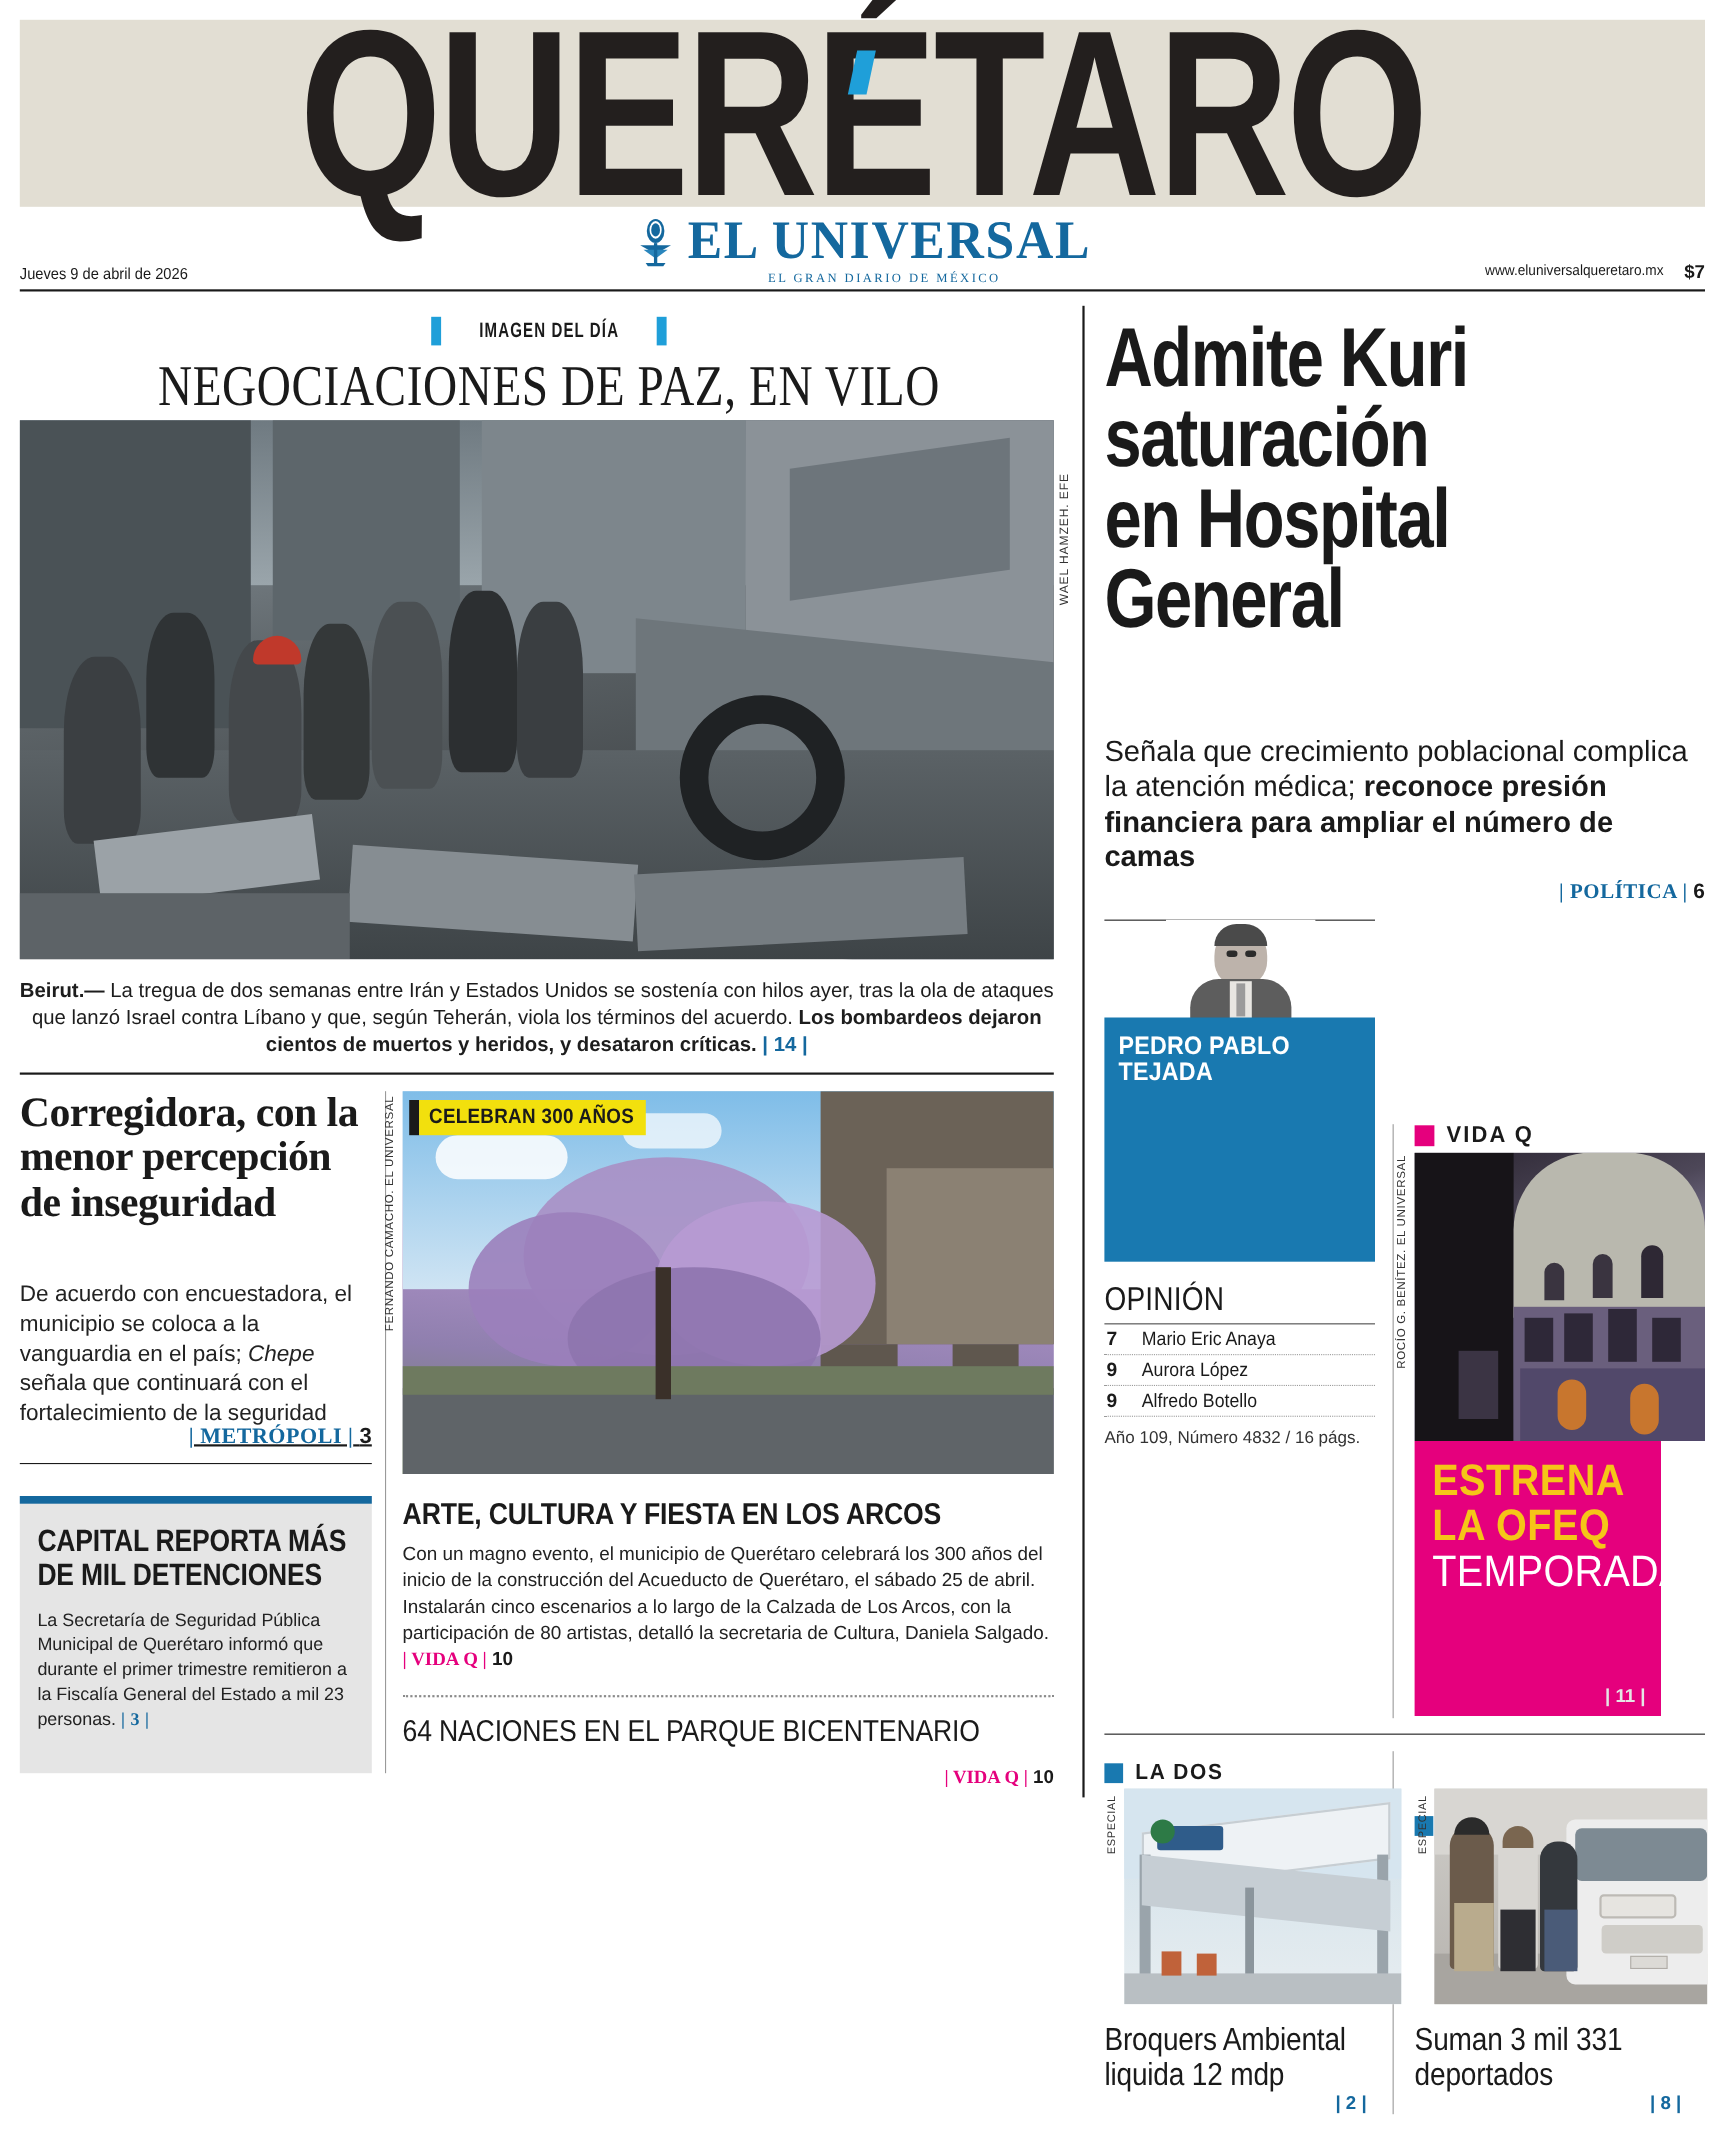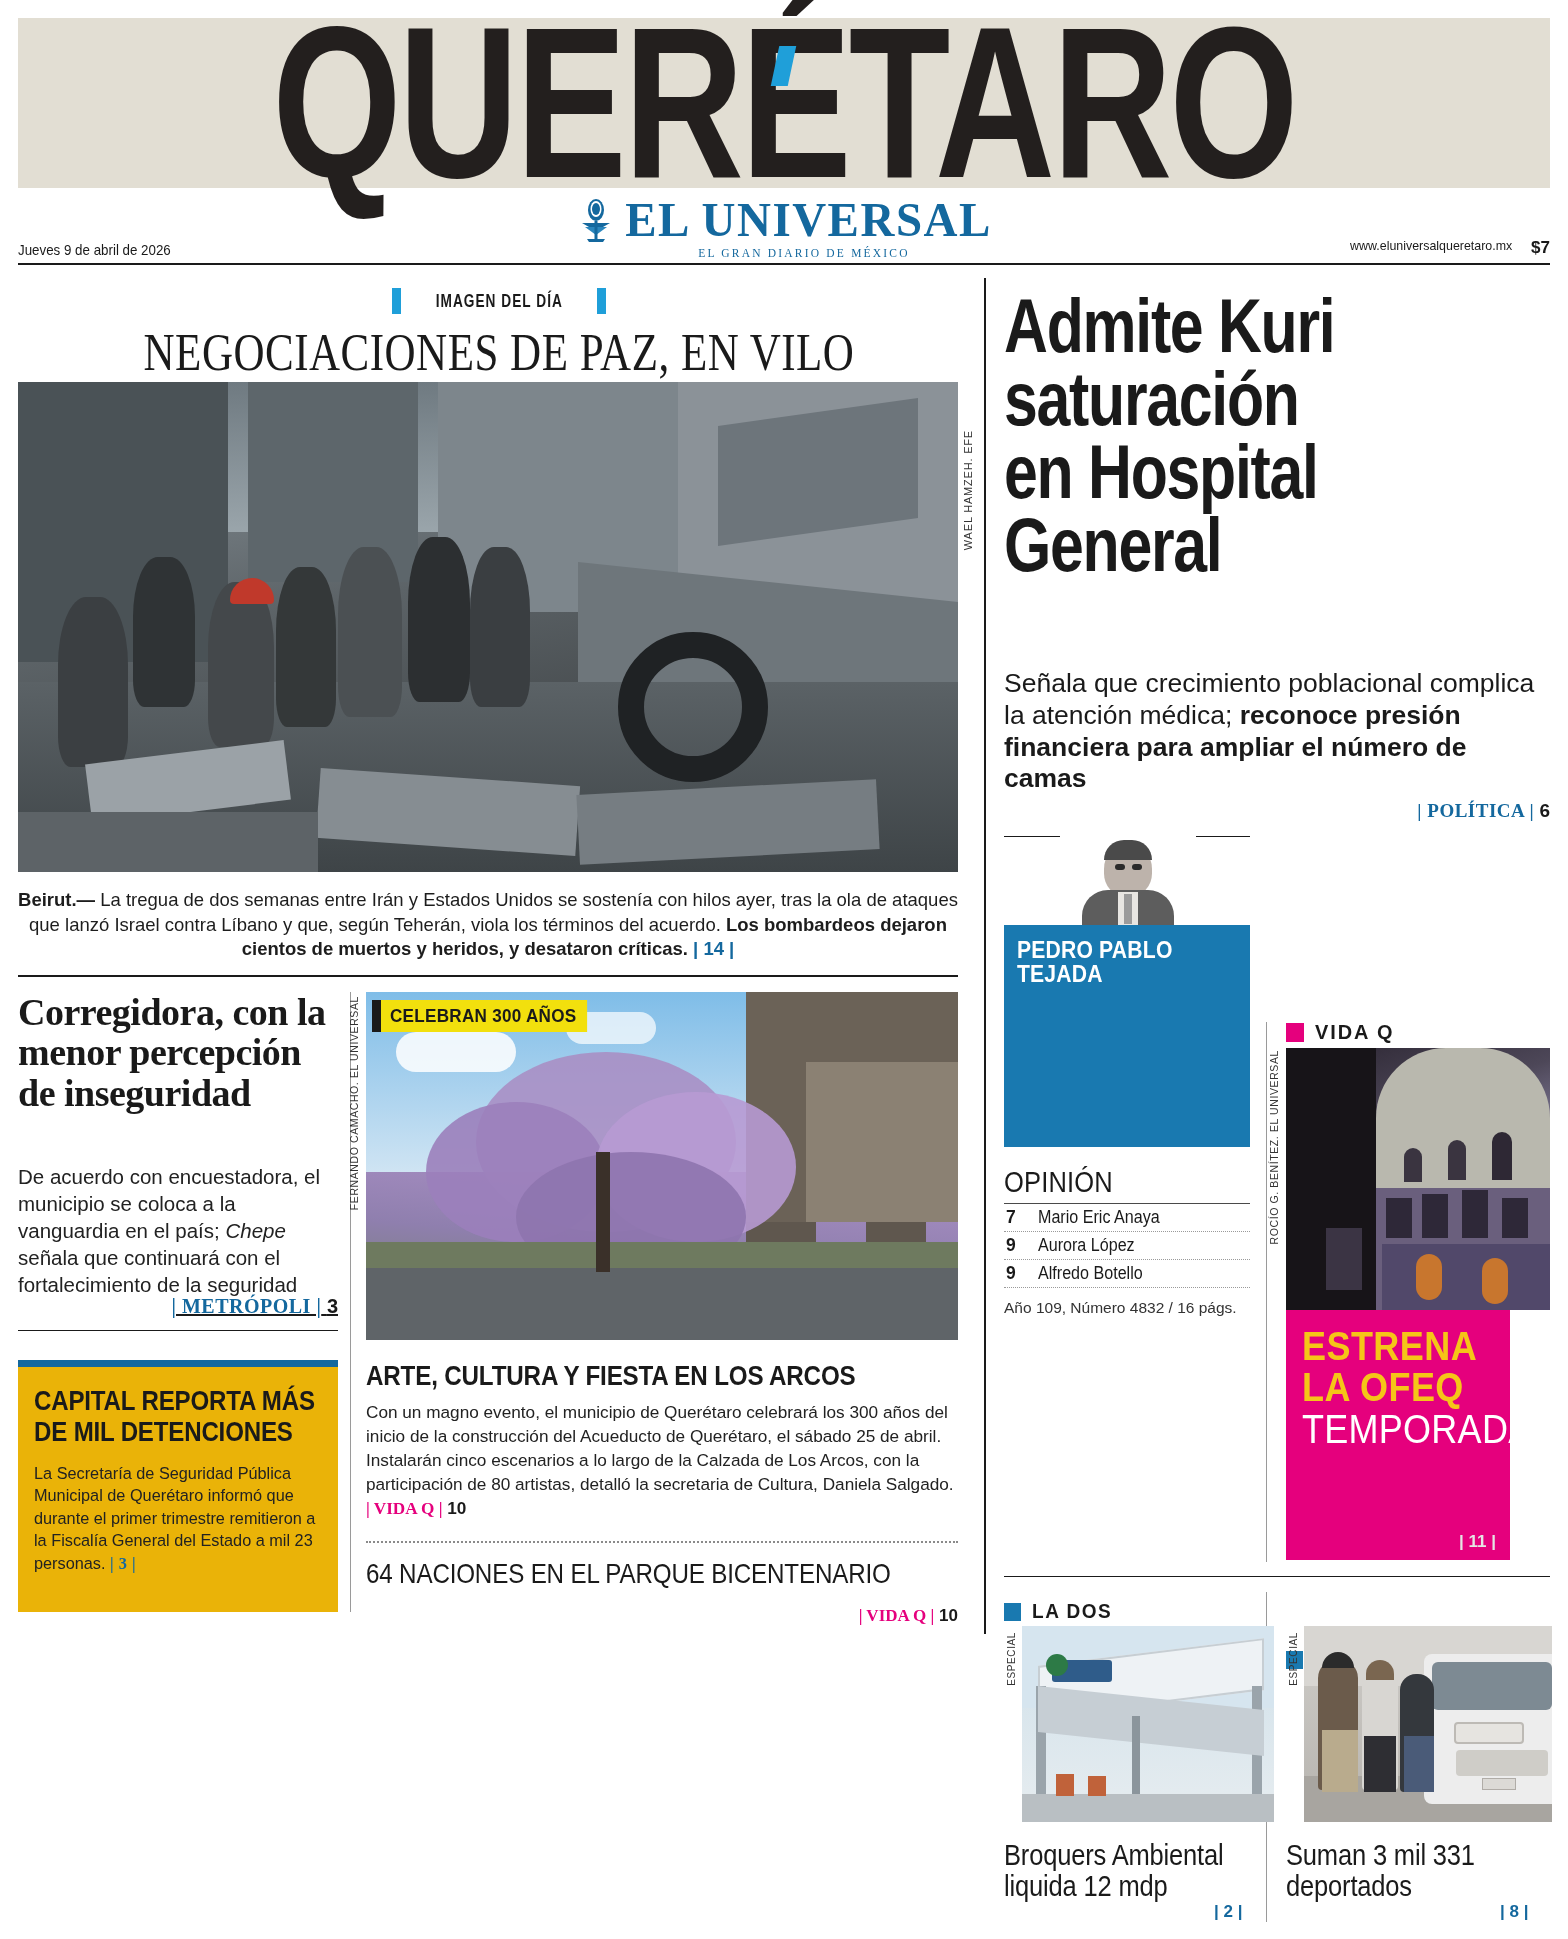--- a/index.html
+++ b/index.html
@@ -131,21 +131,21 @@
     text-align: right; font-size: 20px; text-decoration: underline;
   }
   .sect { color: #14689e; font-weight: 700; font-family:"Liberation Serif",serif; letter-spacing:0.5px; }
   .pg { font-weight: 700; color: #1a1a1a; }
 
   .rule-left { position: absolute; left: 18px; top: 1330px; width: 320px; height: 1.4px; background:#1a1a1a; }
 
   
   .capital-box {
     position: absolute; left: 18px; top: 1360px; width: 320px; height: 252px;
-    background: #eab308;
+    background: #e5e5e5;
     border-top: 7px solid #14689e;
     padding: 18px 16px 12px 16px;
   }
   .capital-head {
     font-weight: 700; font-size: 28px; line-height: 1.12; letter-spacing: -0.2px;
     transform: scaleX(0.86); transform-origin: left top;
     width: 116%;
   }
   .capital-body {
     margin-top: 14px; font-size: 16.3px; line-height: 1.38; color: #222;

